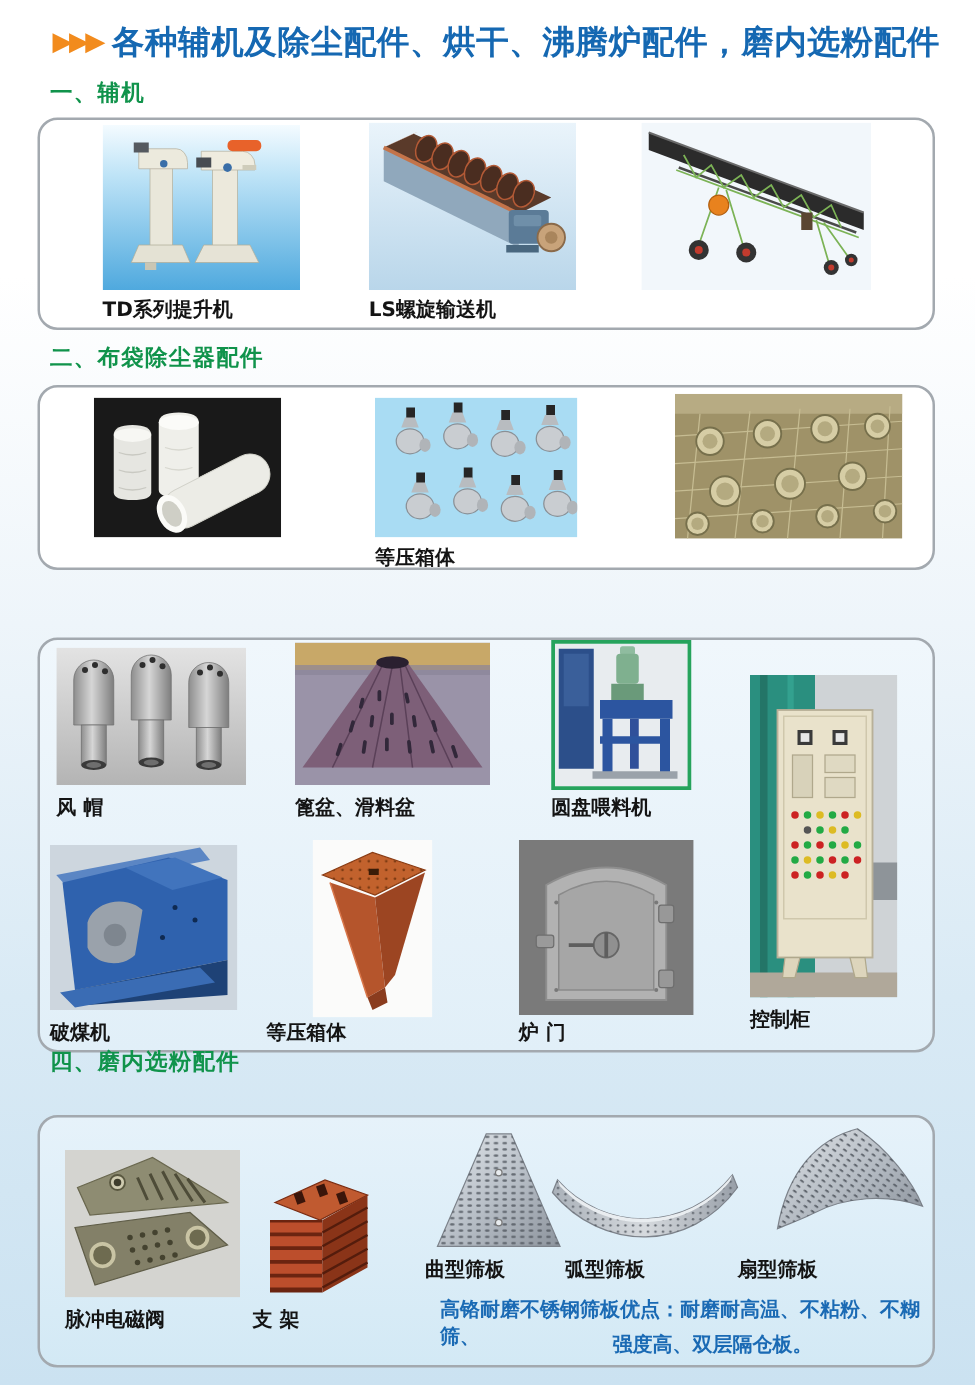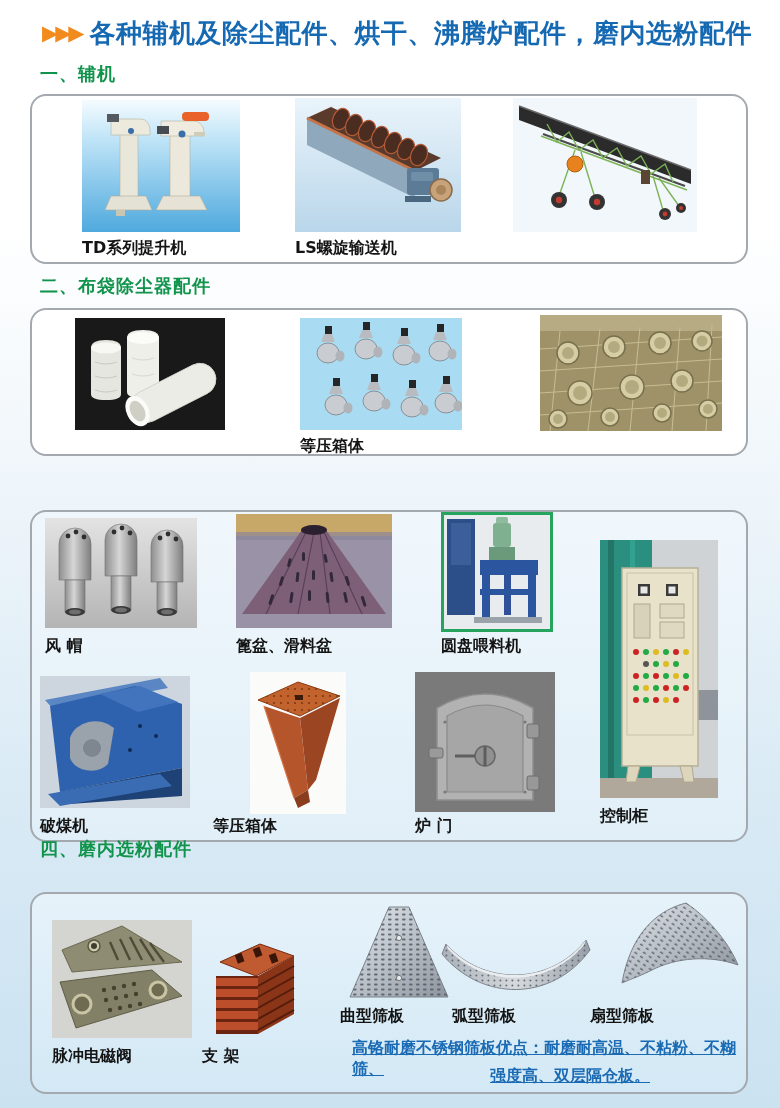--- a/index.html
+++ b/index.html
@@ -11,21 +11,21 @@
   .title{margin:0;font-size:26px;font-weight:bold;color:#1568b2;letter-spacing:0.5px;}
   .sec-head{position:absolute;left:40px;margin:0;font-size:18px;font-weight:bold;color:#10934b;letter-spacing:1px;text-align:center;}
   .panel{position:absolute;left:30px;width:718px;border:2px solid #a3a9af;border-radius:16px;box-sizing:border-box;}
   .panel.white{background:#ffffff;}
   .panel.blue1{background:linear-gradient(180deg,#f0f7fc,#e1eff8);}
   .panel.blue2{background:linear-gradient(180deg,#e6f2fa,#d3e9f5);}
   .pimg{position:absolute;box-sizing:border-box;overflow:hidden;}
   .pimg svg{display:block;width:100%;height:100%;}
   .green-frame{border:3px solid #26a35c;}
   .cap{position:absolute;font-size:16px;font-weight:bold;color:#141414;text-align:left;line-height:1.2;}
-  .note{position:absolute;font-size:16px;font-weight:bold;color:#1a6ab4;line-height:1.3;text-decoration:underline;}
+  .note{position:absolute;font-size:16px;font-weight:bold;color:#1a6ab4;line-height:1.3;}
 </style>
 </head>
 <body>
 
 <div class="page">
 
   <div class="title-row">
     <span class="arrows">▶▶▶</span>
     <h1 class="title">各种辅机及除尘配件、烘干、沸腾炉配件，磨内选粉配件</h1>
   </div>

